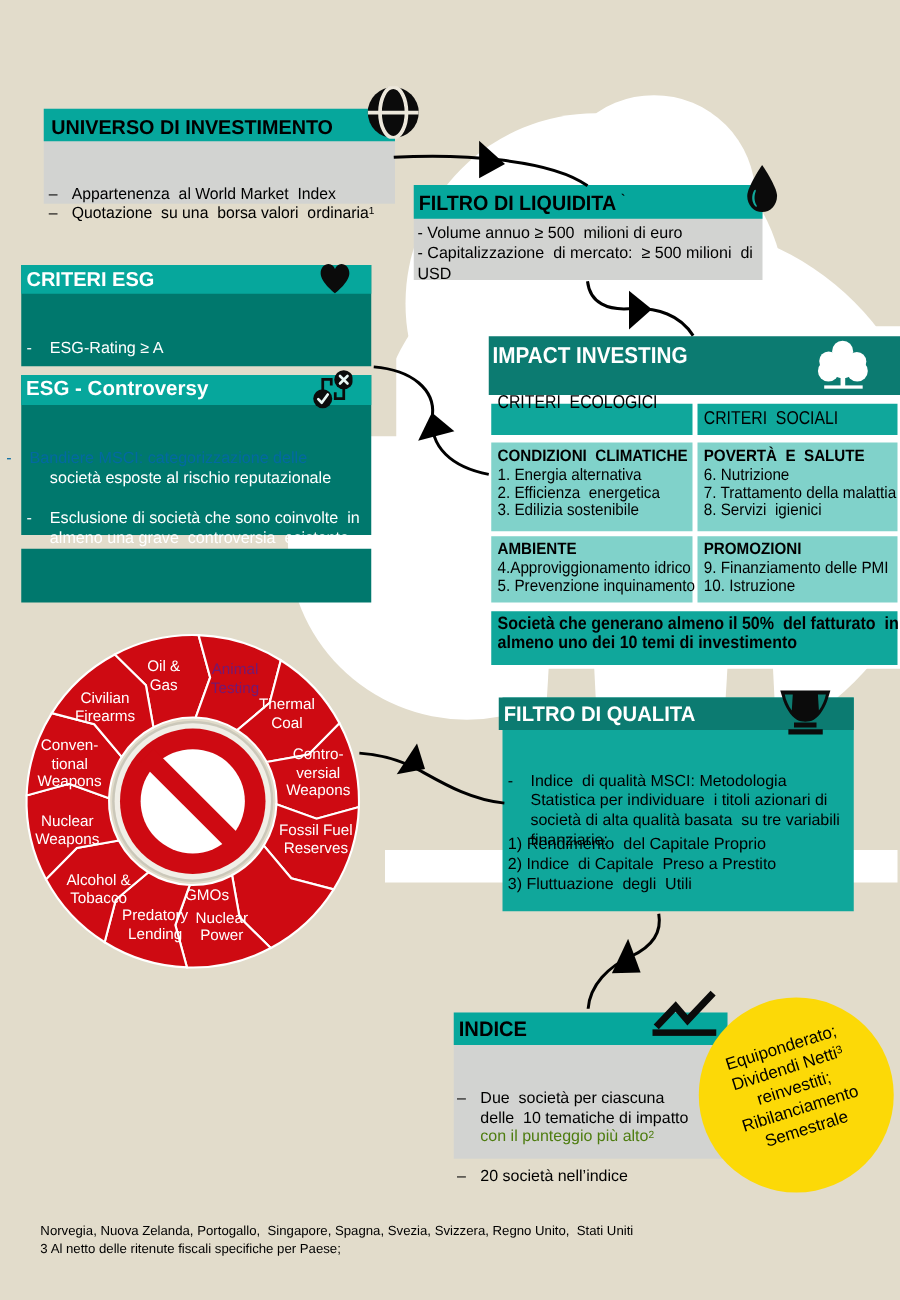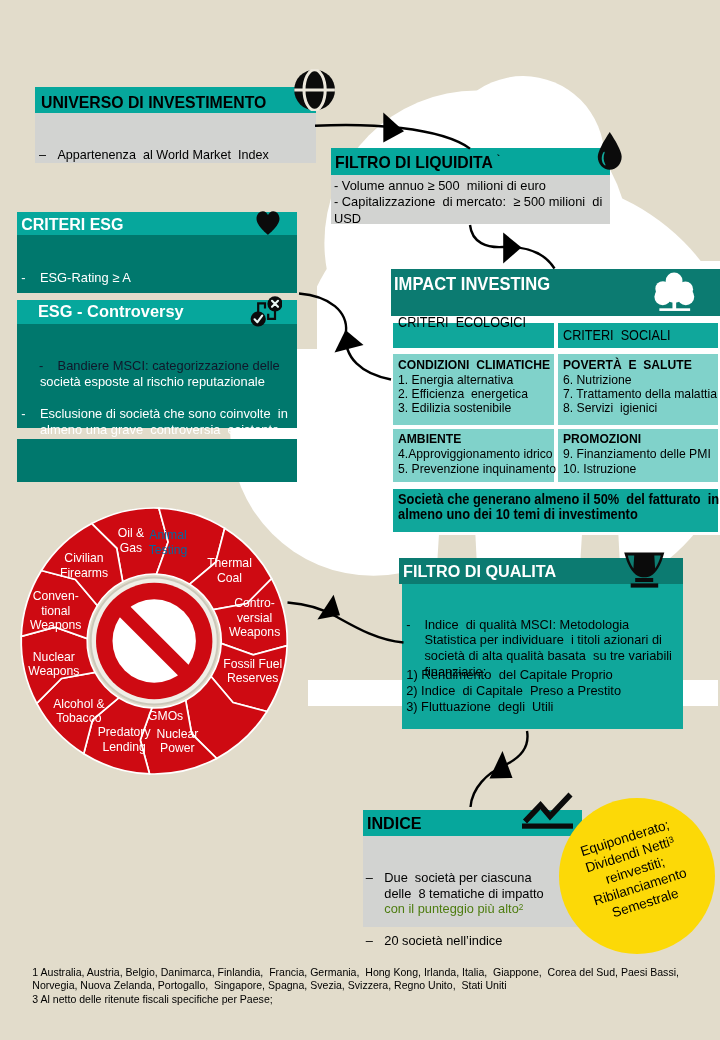--- a/index.html
+++ b/index.html
@@ -29,20 +29,21 @@
     <path d="M 296 208 L 317 208 L 317 349 L 296 349 Z"></path>
     <path d="M 443 467 L 472 467 L 477 567 L 437 567 Z"></path>
     <path d="M 586 467 L 615 467 L 620 567 L 580 567 Z"></path>
   </g>
   <rect x="308" y="680" width="410" height="26" fill="#ffffff"></rect>
 </svg>
 <div class="abs" style="left:35px;top:87px;width:281px;height:76px;background:#d2d3d1;"></div>
 <div class="abs" style="left:35px;top:87px;width:281px;height:26px;background:#06a79c;"></div>
 <div class="abs" style="left:40.6px;top:92.8px;font-size:16.1px;font-weight:bold;line-height:18px;"><span class="sx" style="transform:scaleX(0.982);">UNIVERSO DI INVESTIMENTO</span></div>
 <div class="abs row" style="left:38.8px;top:119.3px;font-size:12.9px;line-height:14.6px;color:#000;letter-spacing:0px;"><span class="sx" style="transform:scaleX(0.978)"><span style="display:inline-block;width:18.8px;flex:0 0 auto">–</span><span>Appartenenza  al World Market  Index</span></span></div>
+<div class="abs row" style="left:38.8px;top:133.9px;font-size:12.9px;line-height:14.6px;color:#000;letter-spacing:0px;"><span class="sx" style="transform:scaleX(0.978)"><span style="display:inline-block;width:18.8px;flex:0 0 auto">–</span><span>Quotazione  su una  borsa valori  ordinaria</span><span class="sup">1</span></span></div>
 <svg class="abs" style="left:293px;top:69px" width="44" height="42" viewBox="0 0 44 42">
  <circle cx="21.6" cy="21.0" r="20.4" fill="#0b0b0b"></circle>
  <g fill="none" stroke="#ece7db" stroke-width="3.0">
    <ellipse cx="21.6" cy="21.0" rx="10.6" ry="20.3"></ellipse>
         <path d="M1.3 21 H41.9"></path>
  </g>
 </svg>
 <div class="abs" style="left:331px;top:148px;width:279px;height:76px;background:#d2d3d1;"></div>
 <div class="abs" style="left:331px;top:148px;width:279px;height:27px;background:#06a79c;"></div>
 <div class="abs" style="left:335.1px;top:153.2px;font-size:16.6px;font-weight:bold;line-height:19px;"><span class="sx" style="transform:scaleX(0.95);">FILTRO DI LIQUIDITA</span><span class="sx" style="font-size:10px;position:relative;top:-6px;left:-4.5px;">`</span></div>
@@ -56,22 +57,22 @@
 <div class="abs" style="left:17px;top:212px;width:280px;height:81px;background:#00786d;"></div>
 <div class="abs" style="left:17px;top:212px;width:280px;height:23px;background:#06a79c;"></div>
 <div class="abs" style="left:21.2px;top:216.2px;font-size:16px;font-weight:bold;line-height:18px;color:#fff;"><span class="sx" style="transform:scaleX(1.0);">CRITERI ESG</span></div>
 <div class="abs row" style="left:21.3px;top:241.3px;font-size:12.9px;line-height:16.0px;color:#fff;letter-spacing:0px;"><span class="sx" style="transform:scaleX(1.0)"><span style="display:inline-block;width:18.6px;flex:0 0 auto">-</span><span>ESG-Rating ≥ A</span></span></div>
 <div class="abs row" style="left:21.3px;top:273.3px;font-size:12.9px;line-height:16.0px;color:#fff;letter-spacing:0px;"><span class="sx" style="transform:scaleX(1.0)"><span style="display:inline-block;width:18.6px;flex:0 0 auto"></span><span>conformi  alle norme ESG</span></span></div>
 <svg class="abs" style="left:256px;top:210px" width="24" height="25.5" viewBox="0 0 28 29">
  <path d="M14 28.4 C14 28.4 0.6 18.2 0.6 9.7 C0.6 4.6 4.0 1.0 8.0 1.0 C10.9 1.0 13.0 3.2 14 5.6 C15.0 3.2 17.1 1.0 20.0 1.0 C24.0 1.0 27.4 4.6 27.4 9.7 C27.4 18.2 14 28.4 14 28.4 Z" fill="#0b0b0b"></path>
 </svg>
 <div class="abs" style="left:17px;top:299.5px;width:280px;height:128.5px;background:#00786d;"></div>
 <div class="abs" style="left:17px;top:299.5px;width:280px;height:24.5px;background:#06a79c;"></div>
-<div class="abs" style="left:20.9px;top:302.2px;font-size:16.4px;font-weight:bold;line-height:18px;color:#fff;"><span class="sx" style="transform:scaleX(1.0);margin-left:17px;">ESG - Controversy</span></div>
-<div class="abs row" style="left:39px;top:328.5px;font-size:12.9px;line-height:16.0px;color:#0f172a;letter-spacing:0px;"><span class="sx" style="transform:scaleX(1.0)"><span style="display:inline-block;width:18.6px;flex:0 0 auto">-</span><span>Bandiere MSCI: categorizzazione delle</span></span></div>
+<div class="abs" style="left:20.9px;top:302.2px;font-size:16.4px;font-weight:bold;line-height:18px;color:#fff;"><span class="sx" style="transform:scaleX(1.0);">ESG - Controversy</span></div>
+<div class="abs row" style="left:5px;top:328.5px;font-size:12.9px;line-height:16.0px;color:#0369a1;letter-spacing:0px;"><span class="sx" style="transform:scaleX(1.0)"><span style="display:inline-block;width:18.6px;flex:0 0 auto">-</span><span>Bandiere MSCI: categorizzazione delle</span></span></div>
 <div class="abs row" style="left:21.3px;top:344.5px;font-size:12.9px;line-height:16.0px;color:#fff;letter-spacing:0px;"><span class="sx" style="transform:scaleX(1.0)"><span style="display:inline-block;width:18.6px;flex:0 0 auto"></span><span>società esposte al rischio reputazionale</span></span></div>
 <div class="abs row" style="left:21.3px;top:360.5px;font-size:12.9px;line-height:16.0px;color:#fff;letter-spacing:0px;"><span class="sx" style="transform:scaleX(1.0)"><span style="display:inline-block;width:18.6px;flex:0 0 auto"></span><span></span></span></div>
 <div class="abs row" style="left:21.3px;top:376.5px;font-size:12.9px;line-height:16.0px;color:#fff;letter-spacing:0px;"><span class="sx" style="transform:scaleX(1.0)"><span style="display:inline-block;width:18.6px;flex:0 0 auto">-</span><span>Esclusione di società che sono coinvolte  in</span></span></div>
 <div class="abs row" style="left:21.3px;top:392.5px;font-size:12.9px;line-height:16.0px;color:#fff;letter-spacing:0px;"><span class="sx" style="transform:scaleX(1.0)"><span style="display:inline-block;width:18.6px;flex:0 0 auto"></span><span>almeno una grave  controversia  esistente.</span></span></div>
 <svg class="abs" style="left:248px;top:294px" width="34" height="34" viewBox="0 0 34 34">
  <g fill="none" stroke="#0b0b0b" stroke-width="2.2">
   <path d="M10.2 19.5 V9.4 H17.0 V14.4"></path>
   <path d="M27.0 14.6 V24.8 H20.2 V19.8"></path>
  </g>
  <circle cx="27.0" cy="9.8" r="7.6" fill="#0b0b0b"></circle>
@@ -138,37 +139,36 @@
  </g>
  <g fill="#0e7c71">
   <path d="M5.8 5.6 H12.2 L11.4 18.4 C8.8 14.8 6.8 10.4 5.8 5.6 Z"></path>
   <path d="M38.7 5.6 H32.3 L33.1 18.4 C35.7 14.8 37.7 10.4 38.7 5.6 Z"></path>
  </g>
 </svg>
 <div class="abs" style="left:363.4px;top:810.4px;width:218.6px;height:117px;background:#d2d3d1;"></div>
 <div class="abs" style="left:363.4px;top:810.4px;width:218.6px;height:26.1px;background:#06a79c;"></div>
 <div class="abs" style="left:366.8px;top:813.9px;font-size:16.8px;font-weight:bold;line-height:20px;"><span class="sx" style="transform:scaleX(0.96);">INDICE</span></div>
 <div class="abs row" style="left:365.7px;top:841.2px;font-size:12.8px;line-height:15.6px;color:#000;letter-spacing:0px;"><span class="sx" style="transform:scaleX(1.0)"><span style="display:inline-block;width:18.6px;flex:0 0 auto">–</span><span>Due  società per ciascuna</span></span></div>
-<div class="abs row" style="left:365.7px;top:856.8px;font-size:12.8px;line-height:15.6px;color:#000;letter-spacing:0px;"><span class="sx" style="transform:scaleX(1.0)"><span style="display:inline-block;width:18.6px;flex:0 0 auto"></span><span>delle  8 tematiche di impatto</span></span></div>
+<div class="abs row" style="left:365.7px;top:856.8px;font-size:12.8px;line-height:15.6px;color:#000;letter-spacing:0px;"><span class="sx" style="transform:scaleX(1.0)"><span style="display:inline-block;width:18.6px;flex:0 0 auto"></span><span>delle  10 tematiche di impatto</span></span></div>
 <div class="abs row" style="left:365.7px;top:872.4px;font-size:12.8px;line-height:15.6px;color:#4d7c0f;letter-spacing:0px;"><span class="sx" style="transform:scaleX(1.0)"><span style="display:inline-block;width:18.6px;flex:0 0 auto"></span><span>con il punteggio più alto</span><span class="sup">2</span></span></div>
 <div class="abs row" style="left:365.7px;top:888.0px;font-size:12.8px;line-height:15.6px;color:#000;letter-spacing:0px;"><span class="sx" style="transform:scaleX(1.0)"><span style="display:inline-block;width:18.6px;flex:0 0 auto"></span><span></span></span></div>
 <div class="abs row" style="left:365.7px;top:903.6px;font-size:12.8px;line-height:15.6px;color:#000;letter-spacing:0px;"><span class="sx" style="transform:scaleX(1.0)"><span style="display:inline-block;width:18.6px;flex:0 0 auto">–</span><span>20 società nell’indice</span></span></div>
 <svg class="abs" style="left:518px;top:790px" width="60" height="42" viewBox="0 0 60 42">
  <g stroke="#0b0b0b" fill="none" stroke-width="5.6">
    <path d="M7 31.5 L22.5 15.2 L32 26.2 L52.5 4.5"></path>
  </g>
  <rect x="4" y="33.5" width="51" height="5.2" fill="#0b0b0b"></rect>
 </svg>
 <div class="abs" style="left:559px;top:798px;width:156px;height:156px;background:#fcd907;border-radius:50%;"></div>
 <div class="abs" style="left:559px;top:798px;width:156px;height:156px;overflow:hidden;">
       <div style="position:absolute;left:78px;top:78px;width:0;height:0;">
         <div style="position:absolute;left:-92px;top:-48px;width:180px;transform:rotate(-17.5deg);transform-origin:center center;text-align:center;font-size:13.6px;line-height:17.0px;white-space:pre;"><div><span>Equiponderato;</span></div><div><span>Dividendi Netti</span><span class="sup">3</span></div><div><span>reinvestiti;</span></div><div><span>Ribilanciamento</span></div><div><span>Semestrale</span></div></div>
       </div>
     </div>
-<div class="abs" style="left:32.3px;top:965.9px;font-size:10.55px;line-height:13.35px;color:#000;white-space:pre;letter-spacing:0px;"><span class="sx" style="transform:scaleX(1.0)"><span>1 Australia, Austria, Belgio, Danimarca, Finlandia,  Francia, Germania,  Hong Kong, Irlanda, Italia,  Giappone,  Corea del Sud, Paesi Bassi,</span></span></div>
 <div class="abs" style="left:32.3px;top:979.25px;font-size:10.55px;line-height:13.35px;color:#000;white-space:pre;letter-spacing:0px;"><span class="sx" style="transform:scaleX(1.0)"><span>Norvegia, Nuova Zelanda, Portogallo,  Singapore, Spagna, Svezia, Svizzera, Regno Unito,  Stati Uniti</span></span></div>
 <div class="abs" style="left:32.3px;top:992.6px;font-size:10.55px;line-height:13.35px;color:#000;white-space:pre;letter-spacing:0px;"><span class="sx" style="transform:scaleX(1.0)"><span>3 Al netto delle ritenute fiscali specifiche per Paese;</span></span></div>
 <svg class="abs" style="left:0px;top:490px" width="310" height="310" viewBox="0 490 310 310">
       <path d="M 91.76 523.57 A 133 133 0 0 1 158.84 508.08 L 168.12 541.97 L 156.54 574.04 A 67 67 0 0 0 122.75 581.84 L 116.74 548.28 Z" fill="#ce0a12" stroke="#ffffff" stroke-width="1.7"></path>
       <path d="M 158.84 508.08 A 133 133 0 0 1 224.68 528.21 L 215.77 562.20 L 189.70 584.18 A 67 67 0 0 0 156.54 574.04 L 168.12 541.97 Z" fill="#ce0a12" stroke="#ffffff" stroke-width="1.7"></path>
       <path d="M 224.68 528.21 A 133 133 0 0 1 271.63 578.56 L 246.92 603.54 L 213.36 609.55 A 67 67 0 0 0 189.70 584.18 L 215.77 562.20 Z" fill="#ce0a12" stroke="#ffffff" stroke-width="1.7"></path>
       <path d="M 271.63 578.56 A 133 133 0 0 1 287.12 645.64 L 253.23 654.92 L 221.16 643.34 A 67 67 0 0 0 213.36 609.55 L 246.92 603.54 Z" fill="#ce0a12" stroke="#ffffff" stroke-width="1.7"></path>
       <path d="M 287.12 645.64 A 133 133 0 0 1 266.99 711.48 L 233.00 702.57 L 211.02 676.50 A 67 67 0 0 0 221.16 643.34 L 253.23 654.92 Z" fill="#ce0a12" stroke="#ffffff" stroke-width="1.7"></path>
       <path d="M 266.99 711.48 A 133 133 0 0 1 216.64 758.43 L 191.66 733.72 L 185.65 700.16 A 67 67 0 0 0 211.02 676.50 L 233.00 702.57 Z" fill="#ce0a12" stroke="#ffffff" stroke-width="1.7"></path>
       <path d="M 216.64 758.43 A 133 133 0 0 1 149.56 773.92 L 140.28 740.03 L 151.86 707.96 A 67 67 0 0 0 185.65 700.16 L 191.66 733.72 Z" fill="#ce0a12" stroke="#ffffff" stroke-width="1.7"></path>
@@ -179,21 +179,21 @@
       <path d="M 41.41 570.52 A 133 133 0 0 1 91.76 523.57 L 116.74 548.28 L 122.75 581.84 A 67 67 0 0 0 97.38 605.50 L 75.40 579.43 Z" fill="#ce0a12" stroke="#ffffff" stroke-width="1.7"></path>
       <circle cx="154.2" cy="641" r="64.5" fill="#cbc8ba"></circle>
       <circle cx="154.2" cy="641" r="62.5" fill="#f0eee6"></circle>
       <circle cx="154.2" cy="641" r="58.2" fill="#ce0a12"></circle>
       <circle cx="154.2" cy="641" r="41.7" fill="#ffffff"></circle>
       <g transform="rotate(45 154.2 641)">
         <rect x="102.2" y="633.5" width="104" height="15.0" fill="#ce0a12"></rect>
       </g>
     </svg>
 <div class="abs" style="left:71.0px;top:526.2px;width:120px;height:28.8px;color:#fff;font-size:12.2px;line-height:14.4px;text-align:center;white-space:pre;"><div>Oil &amp;</div><div>Gas</div></div>
-<div class="abs" style="left:108px;top:528.1px;width:120px;height:28.8px;color:#0369a1;font-size:12.2px;line-height:14.4px;text-align:center;white-space:pre;"><div>Animal</div><div>Testing</div></div>
+<div class="abs" style="left:128px;top:528.1px;width:120px;height:28.8px;color:#701a75;font-size:12.2px;line-height:14.4px;text-align:center;white-space:pre;"><div>Animal</div><div>Testing</div></div>
 <div class="abs" style="left:169.5px;top:556.4px;width:120px;height:28.8px;color:#fff;font-size:12.2px;line-height:14.4px;text-align:center;white-space:pre;"><div>Thermal</div><div>Coal</div></div>
 <div class="abs" style="left:194.6px;top:596.2px;width:120px;height:43.2px;color:#fff;font-size:12.2px;line-height:14.4px;text-align:center;white-space:pre;"><div>Contro-</div><div>versial</div><div>Weapons</div></div>
 <div class="abs" style="left:192.7px;top:656.7px;width:120px;height:28.8px;color:#fff;font-size:12.2px;line-height:14.4px;text-align:center;white-space:pre;"><div>Fossil Fuel</div><div>Reserves</div></div>
 <div class="abs" style="left:148px;top:709.1px;width:120px;height:14.4px;color:#fff;font-size:12.2px;line-height:14.4px;text-align:left;white-space:pre;"><div>GMOs</div></div>
 <div class="abs" style="left:117.4px;top:727.0px;width:120px;height:28.8px;color:#fff;font-size:12.2px;line-height:14.4px;text-align:center;white-space:pre;"><div>Nuclear</div><div>Power</div></div>
 <div class="abs" style="left:64.1px;top:725.1px;width:120px;height:28.8px;color:#fff;font-size:12.2px;line-height:14.4px;text-align:center;white-space:pre;"><div>Predatory</div><div>Lending</div></div>
 <div class="abs" style="left:18.9px;top:696.8px;width:120px;height:28.8px;color:#fff;font-size:12.2px;line-height:14.4px;text-align:center;white-space:pre;"><div>Alcohol &amp;</div><div>Tobacco</div></div>
 <div class="abs" style="left:-6.2px;top:649.8px;width:120px;height:28.8px;color:#fff;font-size:12.2px;line-height:14.4px;text-align:center;white-space:pre;"><div>Nuclear</div><div>Weapons</div></div>
 <div class="abs" style="left:-4.3px;top:589.3px;width:120px;height:43.2px;color:#fff;font-size:12.2px;line-height:14.4px;text-align:center;white-space:pre;"><div>Conven-</div><div>tional</div><div>Weapons</div></div>
 <div class="abs" style="left:24.0px;top:551.3px;width:120px;height:28.8px;color:#fff;font-size:12.2px;line-height:14.4px;text-align:center;white-space:pre;"><div>Civilian</div><div>Firearms</div></div>

